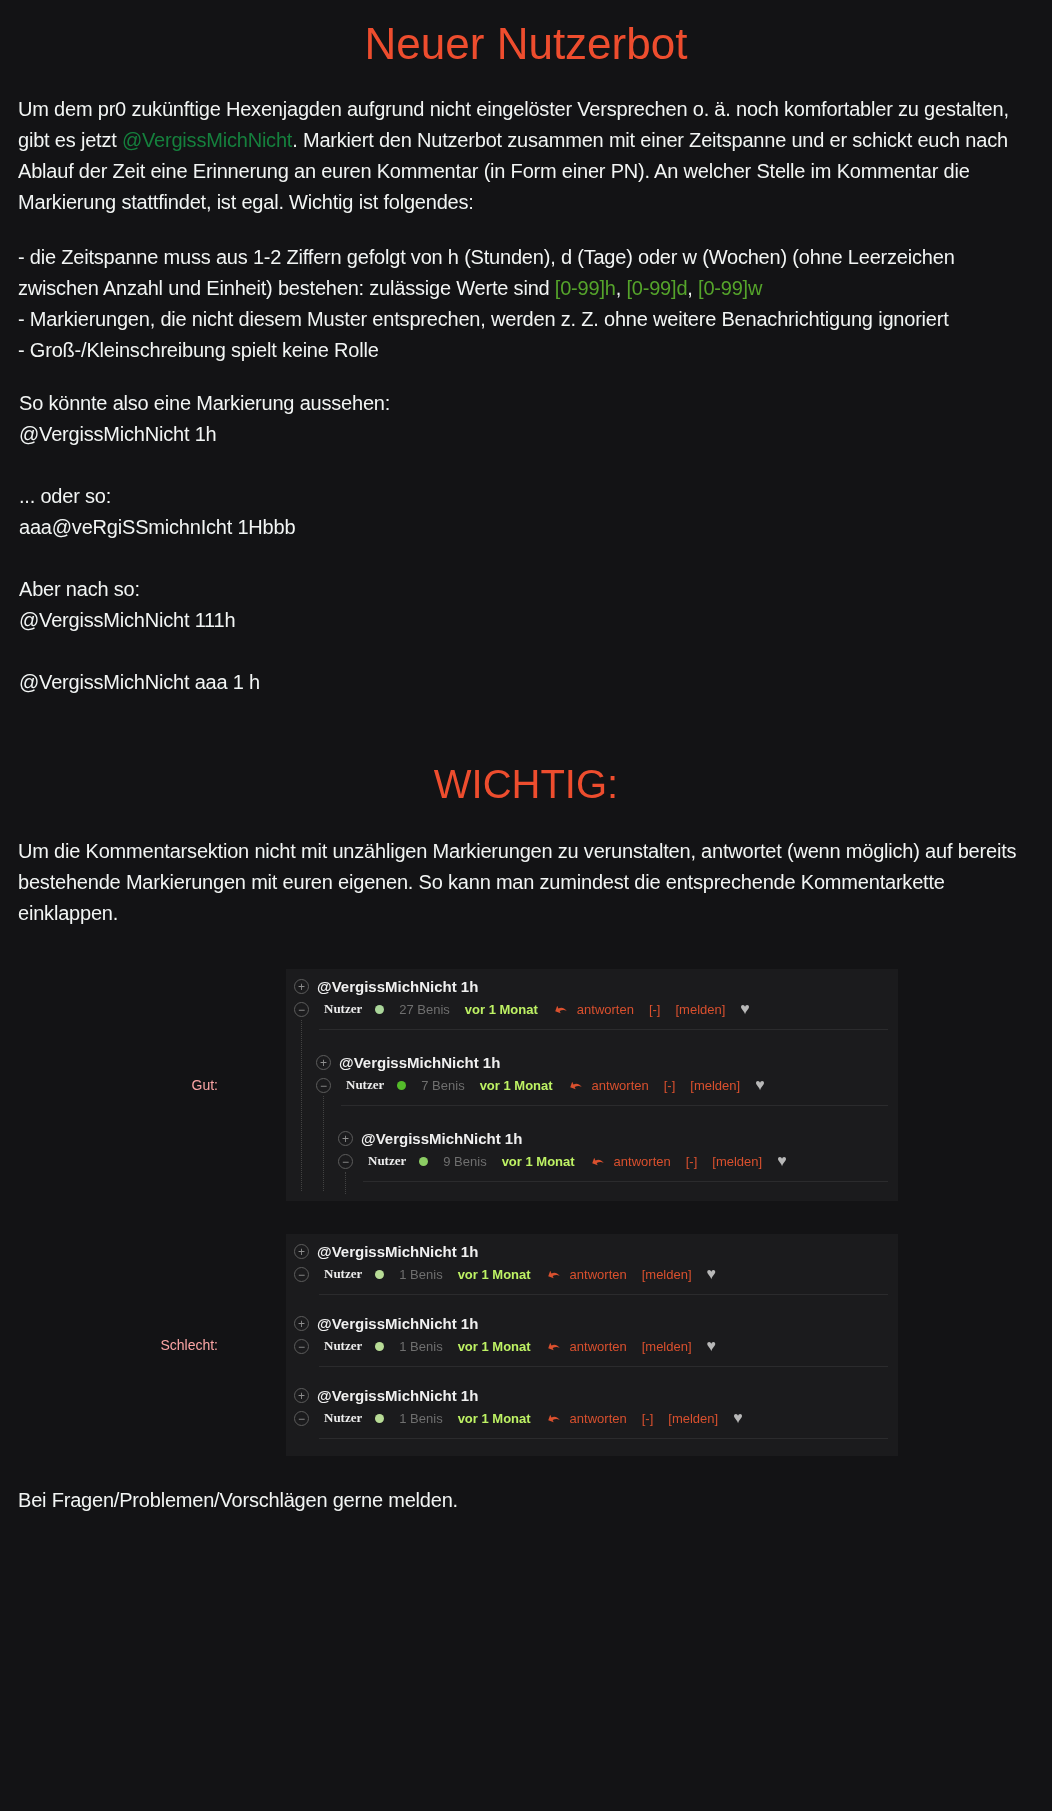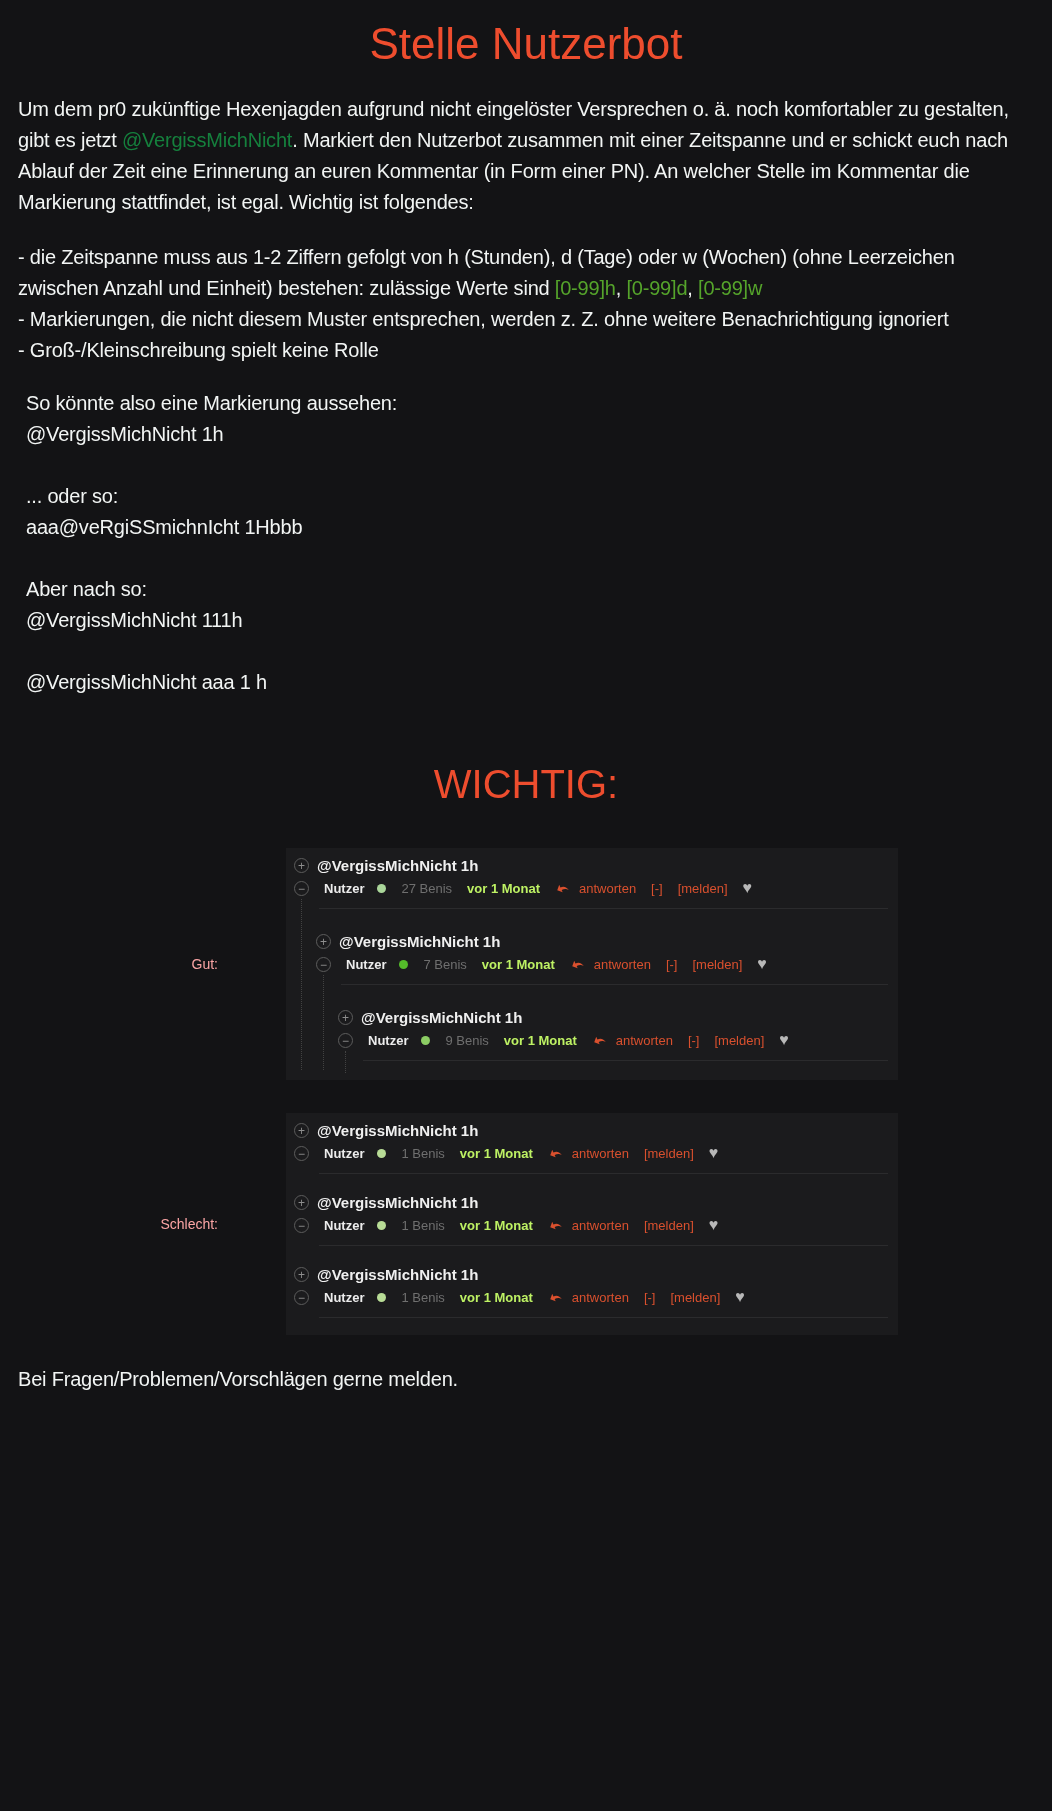--- a/index.html
+++ b/index.html
@@ -26,21 +26,21 @@
     letter-spacing:-0.2px;
     line-height:31px;
     color:#f2f5f4;
   }
   p.intro { margin:24px 0 0 0; }
   .rules { margin:24px 0 0 0; }
   .rule-line { }
   .allowed { color:#55a42b; }
   .link-blue { color:#15803d; cursor:pointer; }
   .examples { margin:22px 0 0 0; }
-  .example-block { margin:31px 0 0 8px; }
+  .example-block { margin:31px 0 0 1px; }
   .example-block.first { margin-top:0; }
 
   h2.wichtig {
     margin:62px 0 0 0;
     text-align:center;
     color:#ee4d2e;
     font-size:40px;
     font-weight:400;
     line-height:48px;
   }
@@ -76,21 +76,21 @@
     flex:none;
     width:15px; height:15px;
     border:1px solid #5c5c5c; border-radius:50%;
     color:#8f8f8f; font-size:12px; line-height:14px;
     text-align:center; box-sizing:border-box;
     cursor:pointer;
   }
   .c-title { font-size:15px; font-weight:700; color:#f0f0f0; }
   .c-meta { margin-top:5px; font-size:13px; }
   .c-meta > * { margin-right:7px; }
-  .c-user { font-weight:700; color:#ececec; cursor:pointer; }
+  .c-user { font-weight:700; color:#ececec; cursor:pointer;font-family:Liberation Serif, serif; }
   .c-dot {
     display:inline-block; width:9px; height:9px; border-radius:50%;
     margin-left:-2px; vertical-align:-1px;
   }
   .c-score { color:#6f6f6f; }
   .c-time { color:#bef264; font-weight:700;text-align:center; }
   .reply-arrow { vertical-align:-2px; margin-right:2px; }
   .c-link { color:#d9502e; cursor:pointer; }
   .c-heart { color:#b8b8b8; font-size:16px; cursor:pointer; }
   .c-sep { height:1px; background:#2b2b2d; margin:11px 0 0 25px; }
@@ -100,21 +100,21 @@
   .thread-line.b { left:37px; top:127px; height:95px; }
   .thread-line.c { left:59px; top:203px; height:22px; }
 
   p.footer-note { margin:29px 0 0 0; }
 </style>
 </head>
 <body>
 
 <div class="content">
 
-  <h1 class="main-title">Stelle Nutzerbot</h1>
+  <h1 class="main-title">Neuer Nutzerbot</h1>
 
   <p class="intro body-text"><span>Um dem pr0 zukünftige Hexenjagden aufgrund nicht eingelöster Versprechen o. ä. noch komfortabler zu gestalten, gibt es jetzt </span><span class="link-blue">@VergissMichNicht</span><span>. Markiert den Nutzerbot zusammen mit einer Zeitspanne und er schickt euch nach Ablauf der Zeit eine Erinnerung an euren Kommentar (in Form einer PN). An welcher Stelle im Kommentar die Markierung stattfindet, ist egal. Wichtig ist folgendes:</span></p>
 
   <div class="rules body-text">
     <div class="rule-line"><span>- die Zeitspanne muss aus 1-2 Ziffern gefolgt von h (Stunden), d (Tage) oder w (Wochen) (ohne Leerzeichen zwischen Anzahl und Einheit) bestehen: zulässige Werte sind </span><span class="allowed">[0-99]h</span><span>, </span><span class="allowed">[0-99]d</span><span>, </span><span class="allowed">[0-99]w</span></div>
     <div class="rule-line">- Markierungen, die nicht diesem Muster entsprechen, werden z. Z. ohne weitere Benachrichtigung ignoriert</div>
     <div class="rule-line">- Groß-/Kleinschreibung spielt keine Rolle</div>
   </div>
 
   <div class="examples body-text">
@@ -130,20 +130,21 @@
       <div>Aber nach so:</div>
       <div>@VergissMichNicht 111h</div>
     </div>
     <div class="example-block">
       <div>@VergissMichNicht aaa 1 h</div>
     </div>
   </div>
 
   <h2 class="wichtig">WICHTIG:</h2>
 
+  <p class="wichtig-text body-text">Um die Kommentarsektion nicht mit unzähligen Markierungen zu verunstalten, antwortet (wenn möglich) auf bereits bestehende Markierungen mit euren eigenen. So kann man zumindest die entsprechende Kommentarkette einklappen.</p>
 
   <div class="section-row good">
     <div class="label-col">Gut:</div>
     <div class="panel good-panel">
       <div class="thread-line a"></div>
       <div class="thread-line b"></div>
       <div class="thread-line c"></div>
 
       <div class="comment">
         <div class="c-row">

